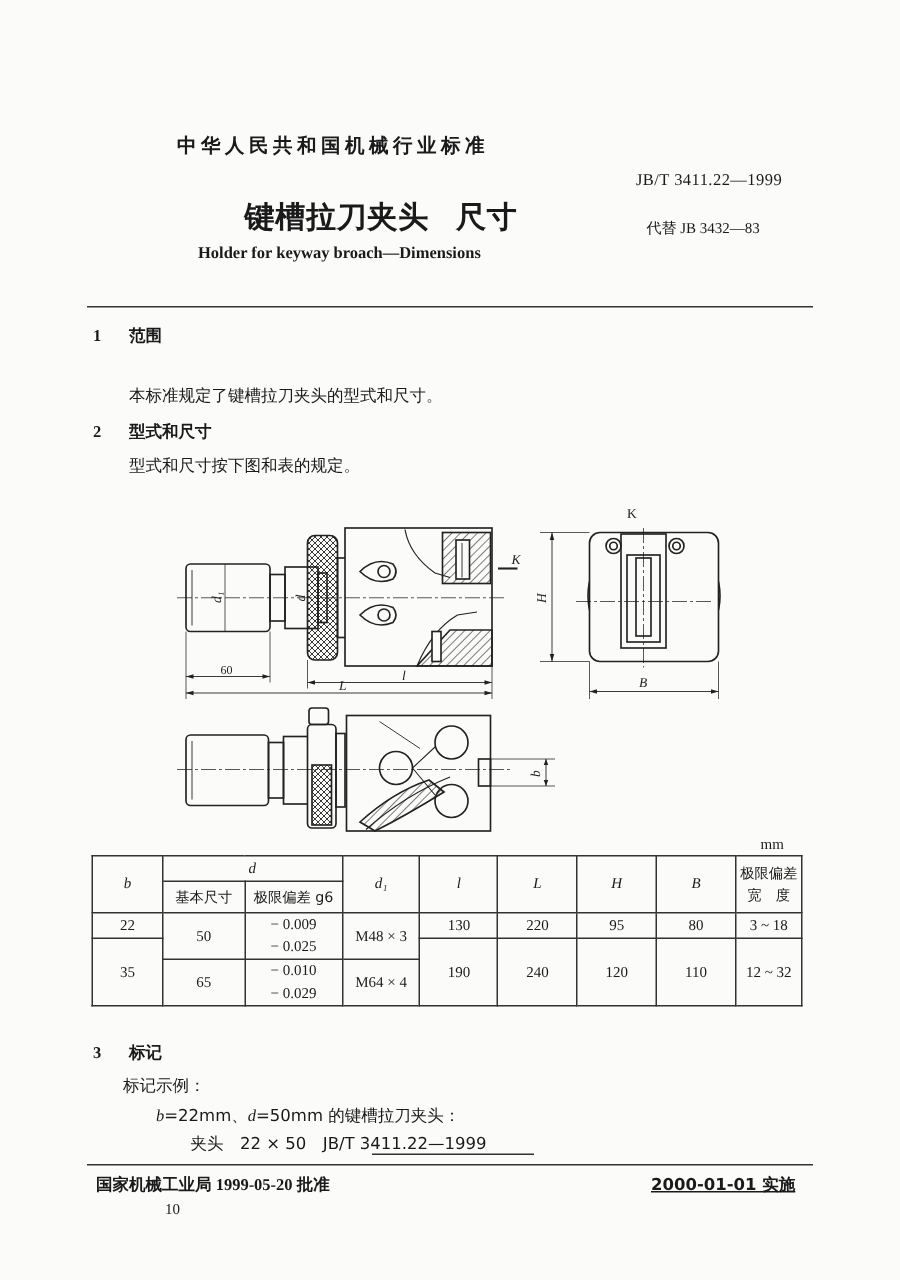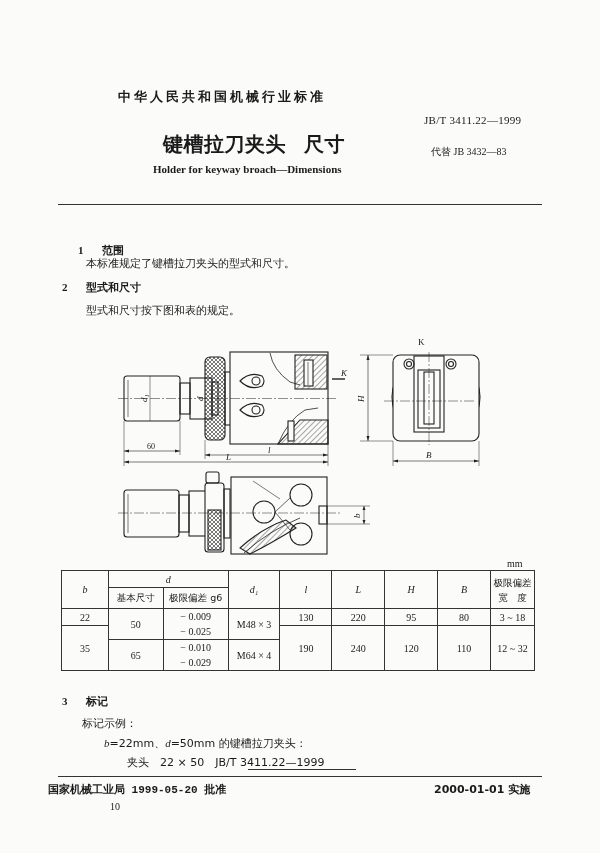--- a/index.html
+++ b/index.html
@@ -7,59 +7,59 @@
     width: 600px; height: 853px; position: relative; overflow: hidden;
     background: #fbfbfa; color: #1a1a1a;
     font-family: "DejaVu Serif", "Liberation Serif", serif;
   }
   .abs { position: absolute; }
   .org-title { left: 118px; top: 88px; font-size: 13px; font-weight: bold; letter-spacing: 3px; font-family: "DejaVu Sans", sans-serif; }
   .std-no { left: 424px; top: 114px; font-size: 11px; font-weight: normal; font-family: "Liberation Serif", serif; letter-spacing: 0.3px; }
   .doc-title { left: 163px; top: 131px; font-size: 20px; font-weight: bold; font-family: "DejaVu Sans", sans-serif; letter-spacing: 0.5px; }
   .doc-title .gap { display: inline-block; width: 18px; }
   .replace { left: 431px; top: 145px; font-size: 10px; font-family: "Liberation Serif", serif; }
-  .en-title { left: 153px; top: 163px; font-size: 11px; font-weight: bold; font-family: "Liberation Serif", serif; }
+  .en-title { left: 132px; top: 163px; font-size: 11px; font-weight: bold; font-family: "Liberation Serif", serif; }
   .hr-top { left: 58px; top: 204px; width: 484px; height: 0; border-top: 1.5px solid #333; }
   .sec-h { font-size: 11px; font-weight: bold; font-family: "DejaVu Sans", sans-serif; }
   .sec-h .num { font-family: "Liberation Serif", serif; display: inline-block; width: 24px; }
   .para { font-size: 11px; font-family: "DejaVu Sans", sans-serif; }
   .mm { left: 507px; top: 558px; font-size: 10px; font-family: "Liberation Serif", serif; text-align: center; }
   table.dims {
     position: absolute; left: 61px; top: 570px; width: 474px;
     border-collapse: collapse; font-size: 10px; font-family: "Liberation Serif", serif;
     border: 1.5px solid #222;
   }
   table.dims td, table.dims th {
     border: 1px solid #333; text-align: center; vertical-align: middle; padding: 0; font-weight: normal;
   }
   table.dims th { height: 20px; }
   table.dims td.r { height: 16px; }
   .it { font-style: italic; }
   .cn { font-family: "DejaVu Sans", sans-serif; font-size: 9.5px; }
   .stack span { display: block; line-height: 15px; }
   .hr-bottom { left: 58px; top: 776px; width: 484px; border-top: 1.5px solid #333; }
   .hr-short { left: 248px; top: 769px; width: 108px; border-top: 1px solid #333; }
-  .footer-l { left: 48px; top: 782px; font-size: 11px; font-weight: bold; font-family: Liberation Mono, monospace; }
-  .footer-r { left: 434px; top: 782px; font-size: 11px; font-weight: bold; font-family: "DejaVu Sans", sans-serif; }
+  .footer-l { left: 64px; top: 782px; font-size: 11px; font-weight: bold; font-family: Liberation Serif, serif; }
+  .footer-r { left: 434px; top: 782px; font-size: 11px; font-weight: bold; font-family: "DejaVu Sans", sans-serif; text-decoration: underline; }
   .page-no { left: 62px; top: 801px; font-size: 10px; font-family: "Liberation Serif", serif; margin-left: 48px; }
   svg text { font-family: "Liberation Serif", serif; }
 </style>
 </head>
 <body>
 
 <div class="abs org-title">中华人民共和国机械行业标准</div>
 <div class="abs std-no">JB/T 3411.22—1999</div>
 <div class="abs doc-title">
   <span>键槽拉刀夹头</span><span class="gap"></span><span>尺寸</span>
 </div>
 <div class="abs replace">代替 JB 3432—83</div>
 <div class="abs en-title">Holder for keyway broach—Dimensions</div>
 <div class="abs hr-top"></div>
 
-<div class="abs sec-h" style="left:62px; top:243px;margin-left:16px;">
+<div class="abs sec-h" style="left:62px; top:216px;">
   <span class="num">1</span><span>范围</span>
 </div>
 <div class="abs para" style="left:86px; top:256px;">本标准规定了键槽拉刀夹头的型式和尺寸。</div>
 
 <div class="abs sec-h" style="left:62px; top:280px;">
   <span class="num">2</span><span>型式和尺寸</span>
 </div>
 <div class="abs para" style="left:86px; top:303px;">型式和尺寸按下图和表的规定。</div>
 
 <svg class="abs" style="left:0; top:0;" width="600" height="560" viewBox="0 0 600 560">

